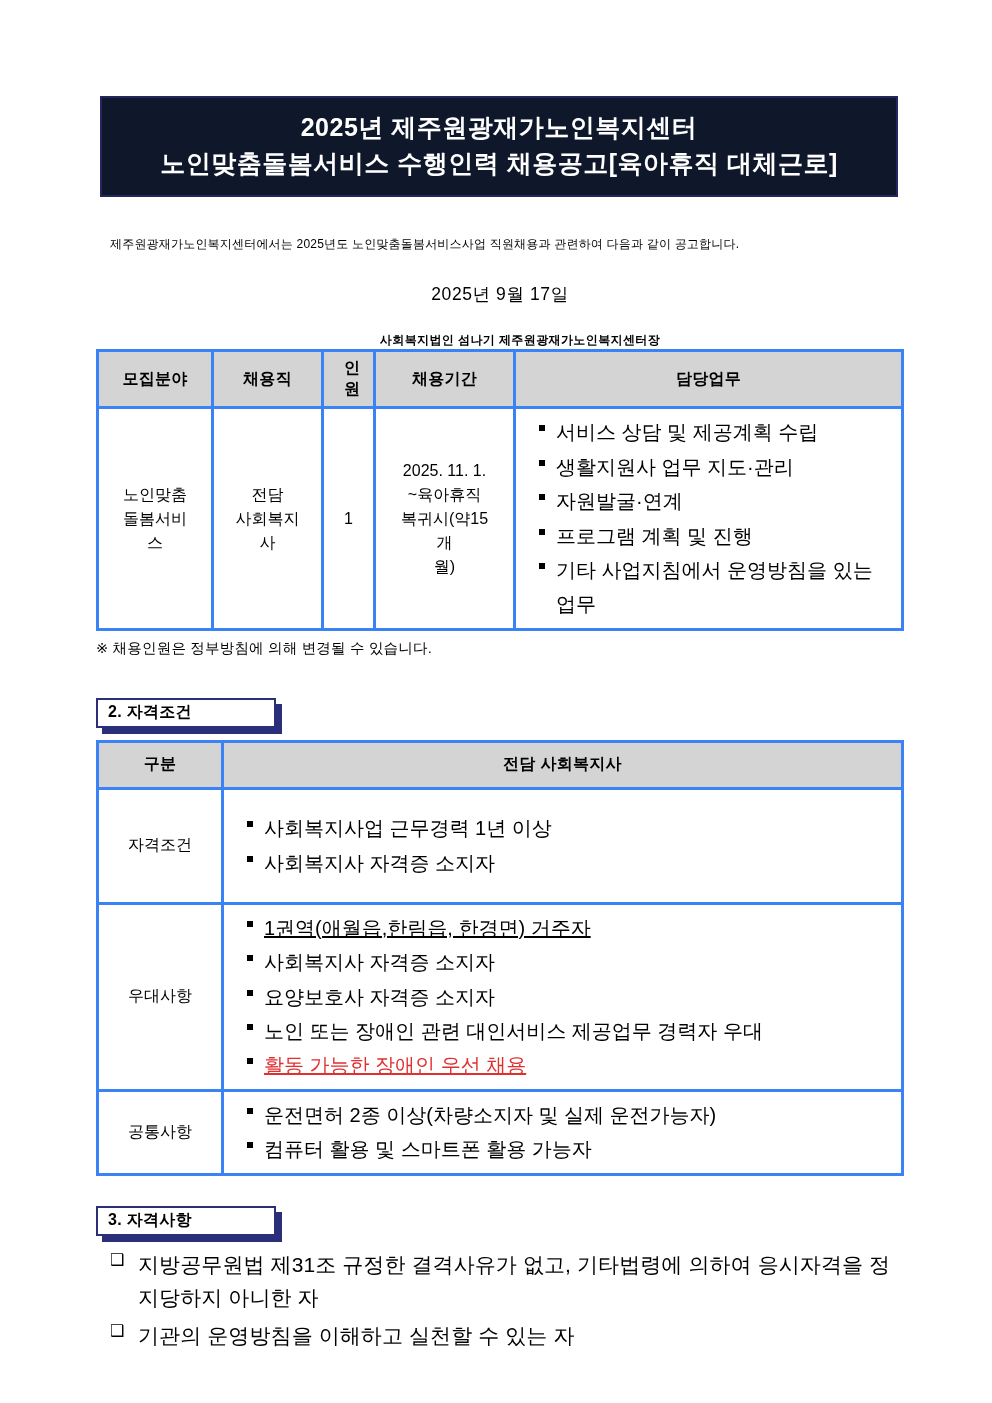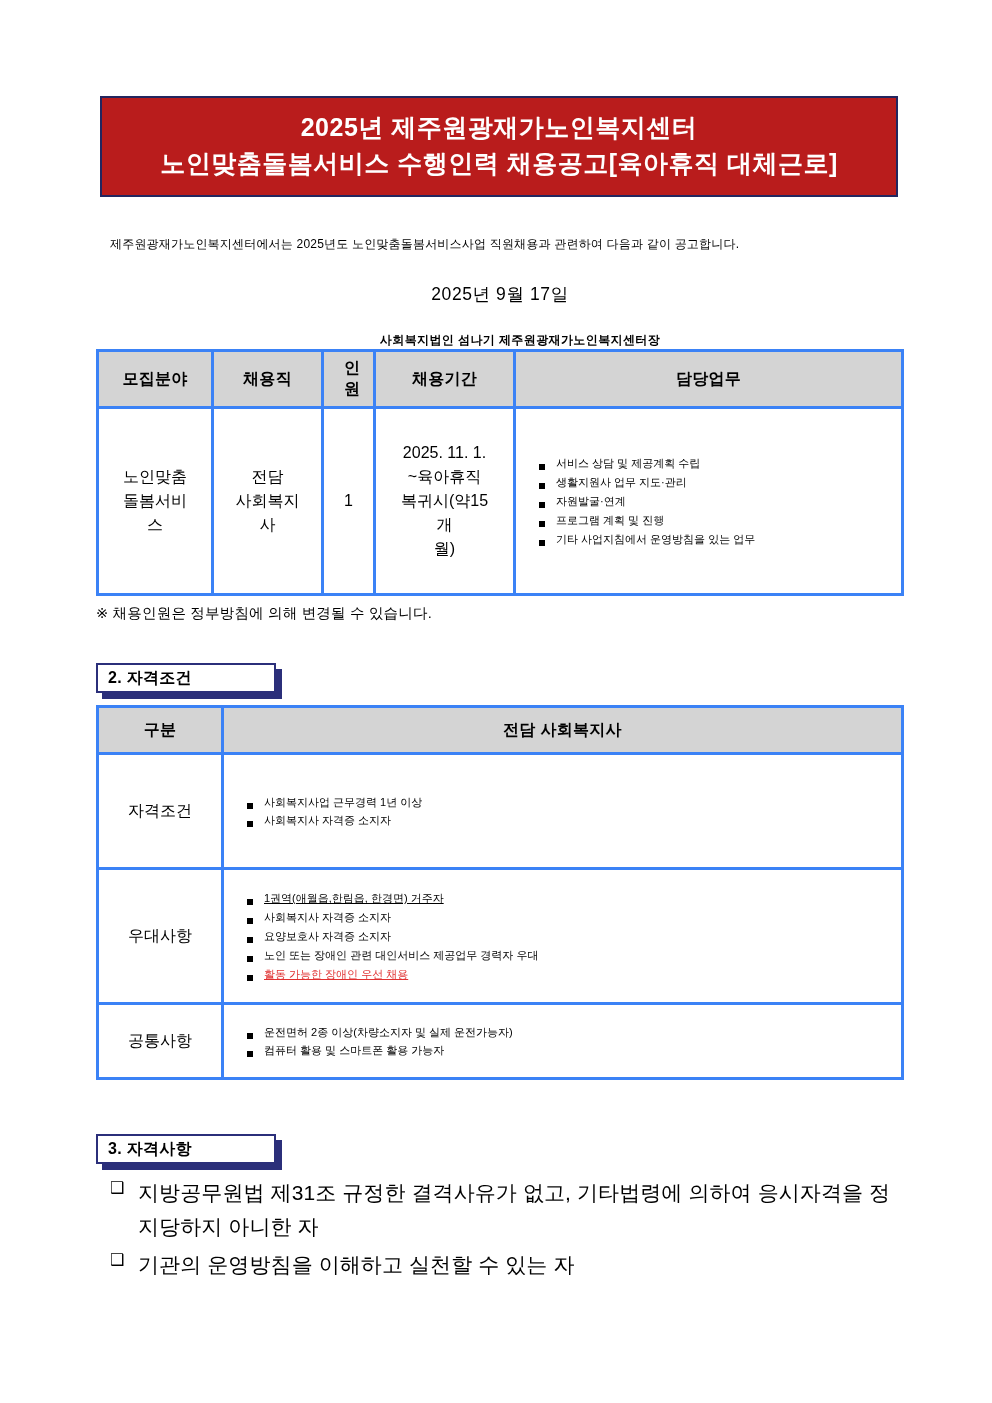--- a/index.html
+++ b/index.html
@@ -16,21 +16,21 @@
   }
   .page {
     width: 992px;
     min-height: 1403px;
     box-sizing: border-box;
     padding: 96px 88px 40px 96px;
   }
 
   
   .title-banner {
-    background: #b91c1c;
+    background: #0f172a;
     border: 2px solid #23265f;
     color: #ffffff;
     text-align: center;
     padding: 12px 10px 14px 10px;
     margin: 0 6px 0 4px;
   }
   .title-line {
     font-size: 25px;
     font-weight: bold;
     line-height: 1.42;
@@ -123,21 +123,21 @@
 
   ul.sqlist {
     margin: 0;
     padding: 0;
     list-style: none;
   }
   ul.sqlist li {
     position: relative;
     padding-left: 20px;
     line-height: 1.72;
-    font-size: 11px;
+    font-size: 20px;
   }
   ul.sqlist li:before {
     content: "";
     position: absolute;
     left: 3px;
     top: 10px;
     width: 6px;
     height: 6px;
     background: #000000;
   }
@@ -284,21 +284,21 @@
         <td>
           <ul class="sqlist">
             <li><span>운전면허 2종 이상(차량소지자 및 실제 운전가능자)</span></li>
             <li><span>컴퓨터 활용 및 스마트폰 활용 가능자</span></li>
           </ul>
         </td>
       </tr>
     </tbody>
   </table>
 
-  <div class="section-head narrow" style="margin-top:54px">
+  <div class="section-head narrow" style="margin-top:30px">
     <div class="shadow"></div>
     <div class="box">3. 자격사항</div>
   </div>
 
   <ul class="oplist">
     <li><span>지방공무원법 제31조 규정한 결격사유가 없고, 기타법령에 의하여 응시자격을 정지당하지 아니한 자</span></li>
     <li><span>기관의 운영방침을 이해하고 실천할 수 있는 자</span></li>
   </ul>
 
 </div>

